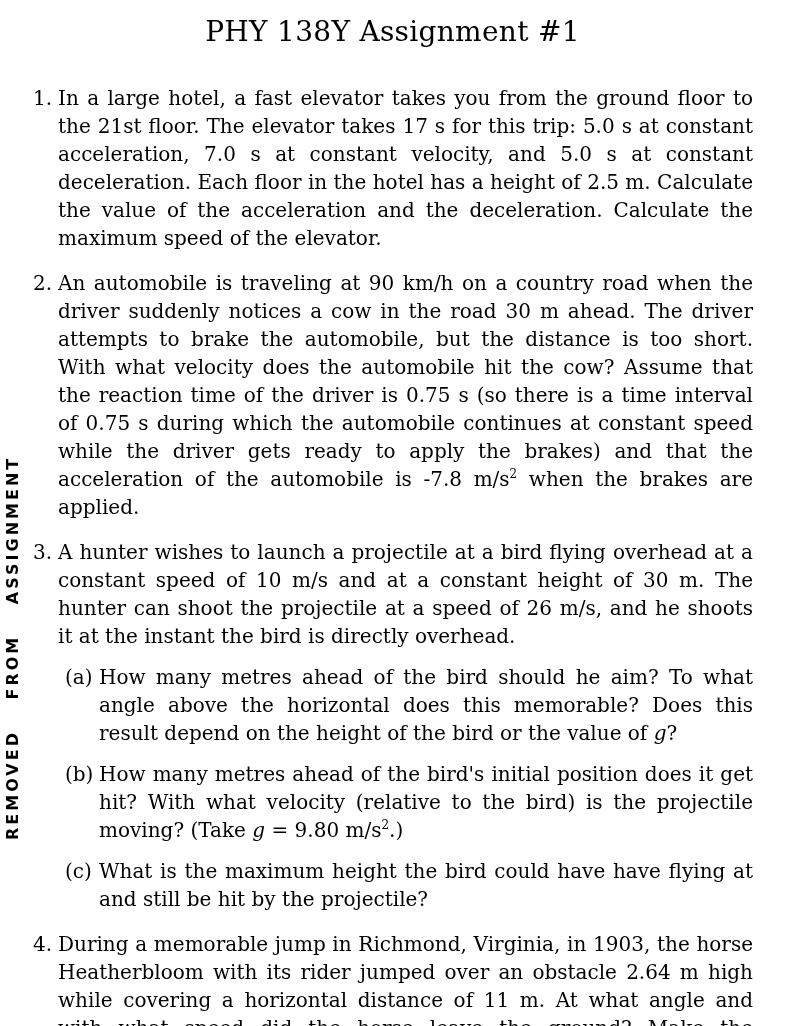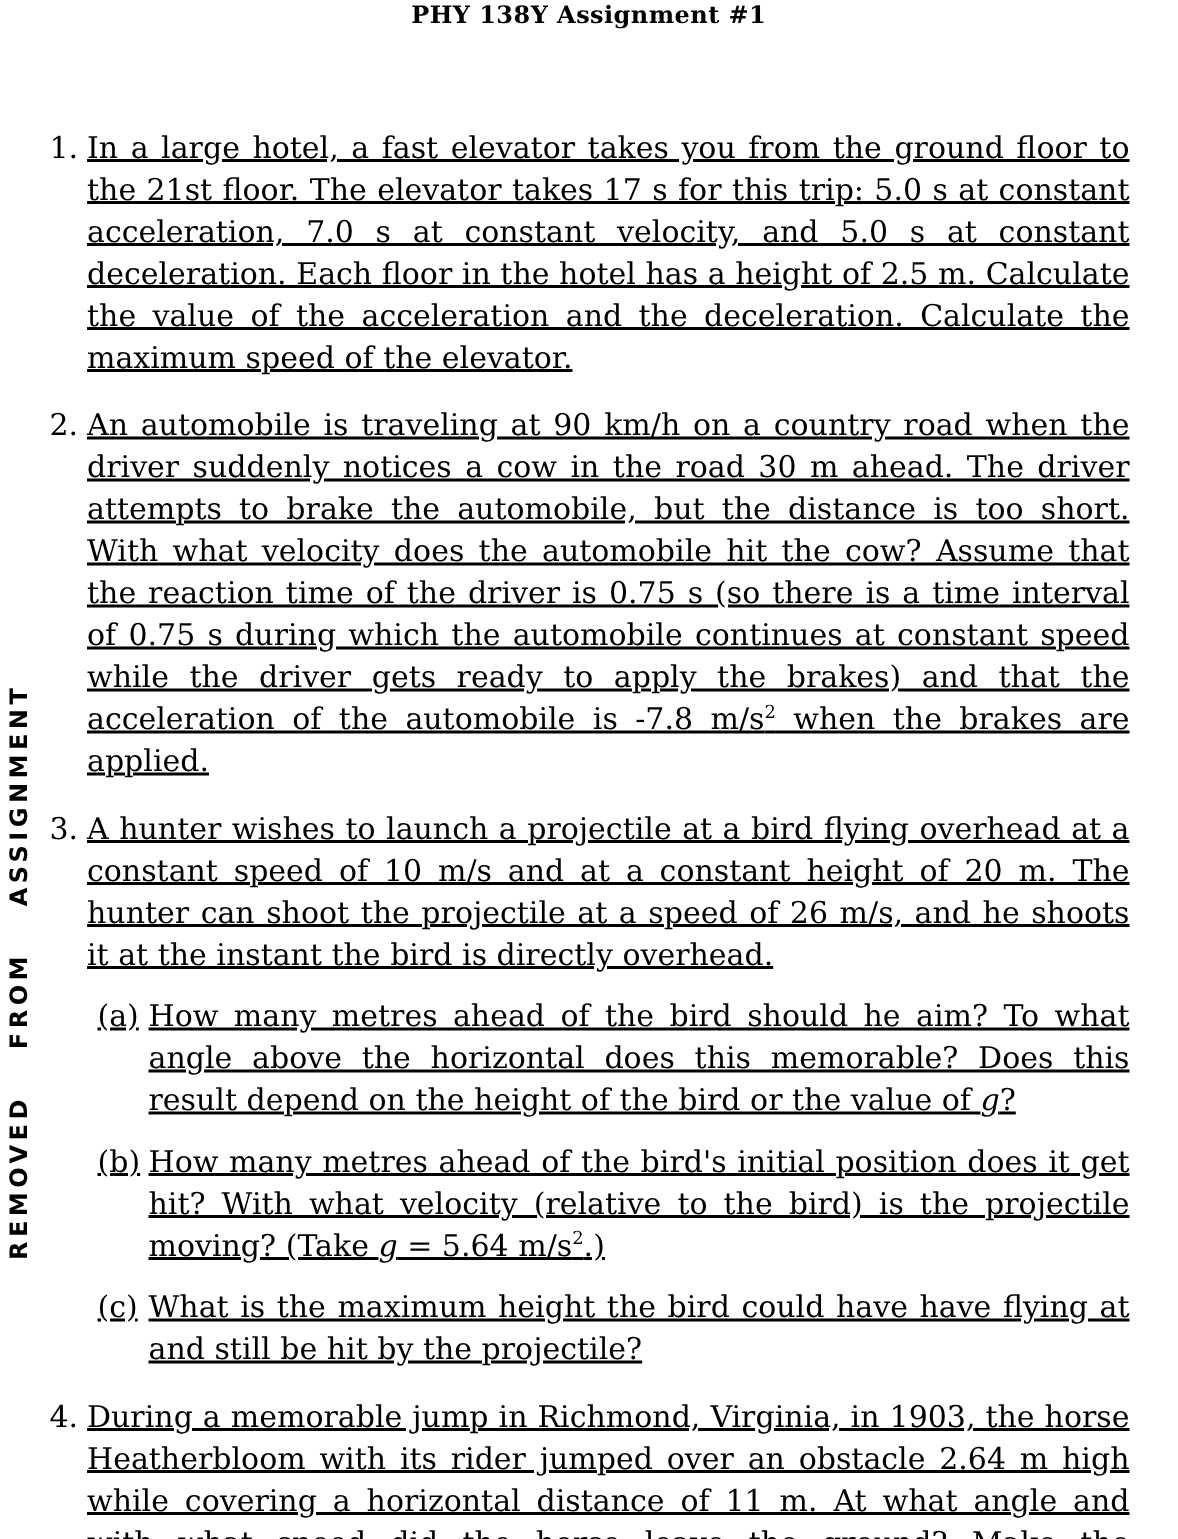--- a/index.html
+++ b/index.html
@@ -10,23 +10,24 @@
   .page {
     position: relative;
     width: 785px;
     height: 1026px;
     background: #ffffff;
     color: #000000;
     font-family: "DejaVu Serif", serif;
     overflow: hidden;
   }
   .doc-title {
+    padding-top: 15px;
     text-align: center;
-    font-size: 16px;
-    font-weight: 700;
+    font-size: 28px;
+    font-weight: 400;
     letter-spacing: 0.3px;
   }
   .content {
     position: absolute;
     top: 84px;
     left: 33px;
     width: 720px;
   }
   .problem {
     display: flex;
@@ -34,21 +35,20 @@
     font-size: 20px;
     line-height: 28px;
   }
   .problem-number {
     flex: 0 0 25px;
     width: 25px;
   }
   .problem-body {
     flex: 1;
     text-align: justify;
-    text-decoration: underline;
   }
   .parts {
     margin-top: 2px;
   }
   .part {
     display: flex;
     margin-top: 13px;
     font-size: 20px;
     line-height: 28px;
   }
@@ -99,29 +99,29 @@
     </div>
 
     <div class="problem">
       <div class="problem-number">2.</div>
       <div class="problem-body"><span>An automobile is traveling at 90 km/h on a country road when the driver suddenly notices a cow in the road 30 m ahead. The driver attempts to brake the automobile, but the distance is too short. With what velocity does the automobile hit the cow? Assume that the reaction time of the driver is 0.75 s (so there is a time interval of 0.75 s during which the automobile continues at constant speed while the driver gets ready to apply the brakes) and that the acceleration of the automobile is -7.8 m/s</span><sup>2</sup><span> when the brakes are applied.</span></div>
     </div>
 
     <div class="problem">
       <div class="problem-number">3.</div>
       <div class="problem-body">
-        <span>A hunter wishes to launch a projectile at a bird flying overhead at a constant speed of 10 m/s and at a constant height of 20 m. The hunter can shoot the projectile at a speed of 26 m/s, and he shoots it at the instant the bird is directly overhead.</span>
+        <span>A hunter wishes to launch a projectile at a bird flying overhead at a constant speed of 10 m/s and at a constant height of 30 m. The hunter can shoot the projectile at a speed of 26 m/s, and he shoots it at the instant the bird is directly overhead.</span>
         <div class="parts">
           <div class="part">
             <div class="part-label">(a)</div>
             <div class="part-body"><span>How many metres ahead of the bird should he aim? To what angle above the horizontal does this memorable? Does this result depend on the height of the bird or the value of </span><span class="var-g">g</span><span>?</span></div>
           </div>
           <div class="part">
             <div class="part-label">(b)</div>
-            <div class="part-body"><span>How many metres ahead of the bird's initial position does it get hit? With what velocity (relative to the bird) is the projectile moving? (Take </span><span class="var-g">g</span><span> = 5.64 m/s</span><sup>2</sup><span>.)</span></div>
+            <div class="part-body"><span>How many metres ahead of the bird's initial position does it get hit? With what velocity (relative to the bird) is the projectile moving? (Take </span><span class="var-g">g</span><span> = 9.80 m/s</span><sup>2</sup><span>.)</span></div>
           </div>
           <div class="part">
             <div class="part-label">(c)</div>
             <div class="part-body">What is the maximum height the bird could have have flying at and still be hit by the projectile?</div>
           </div>
         </div>
       </div>
     </div>
 
     <div class="problem">

